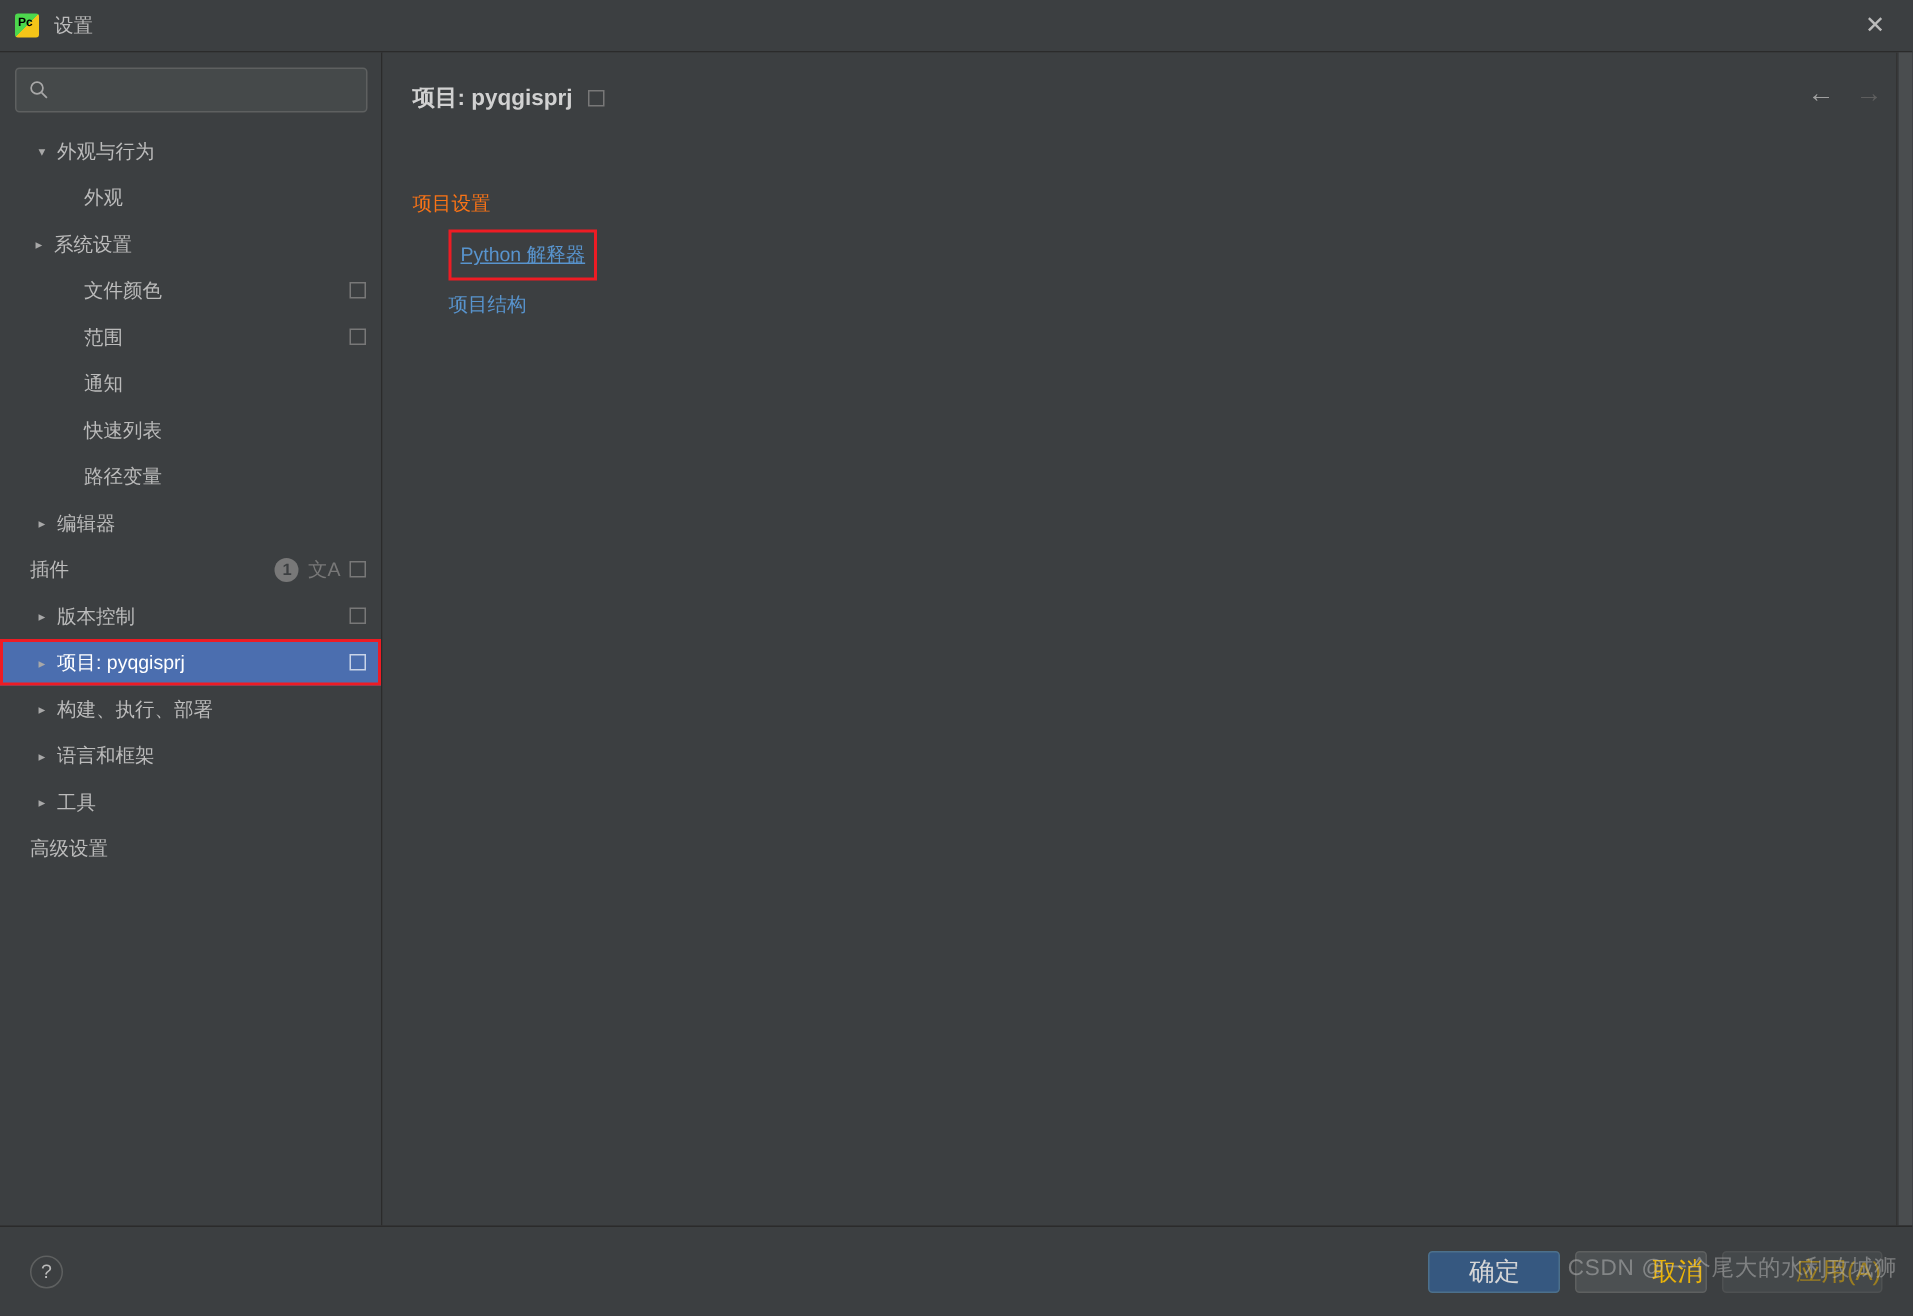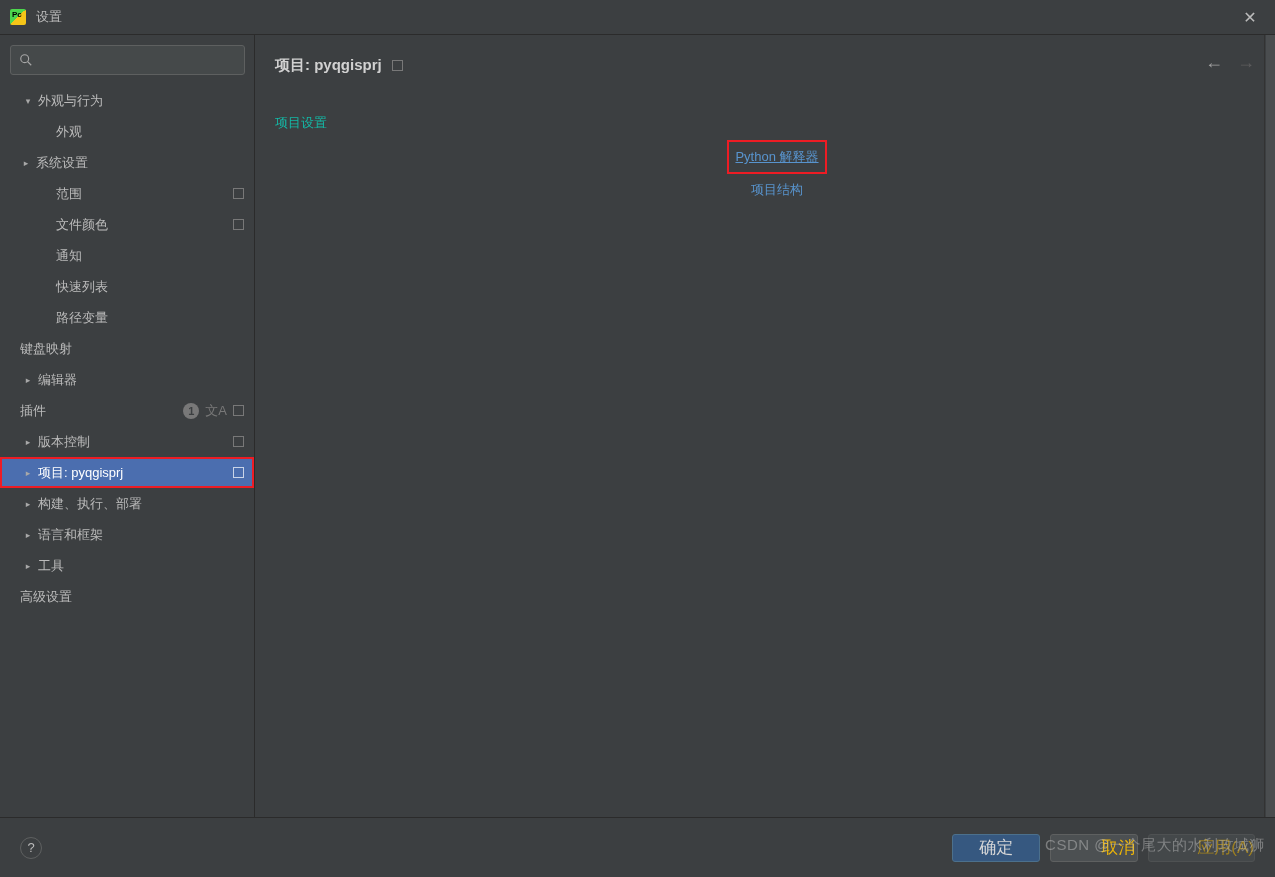--- a/index.html
+++ b/index.html
@@ -153,25 +153,25 @@
       top: 17px;
       right: 20px;
       display: flex;
       gap: 14px;
     }
     .nav-arrows span { color: #a0a0a0; font-size: 18px; cursor: pointer; }
     .nav-arrows .disabled { color: #5e5e5e; cursor: default; }
 
     .section-title {
       font-size: 13px;
-      color: #14b8a6;
-      margin-top: 19px;
+      color: #f97316;
+      margin-top: 32px;
       margin-bottom: 8px;
     }
-    .link-list { padding-left: 24px; text-align: center; }
+    .link-list { padding-left: 24px; }
     .link-item {
       font-size: 13px;
       color: #5894ce;
       line-height: 28px;
       cursor: pointer;
     }
     .link-item.highlighted {
       text-decoration: underline;
       display: inline-block;
       padding: 0 2px;
@@ -282,45 +282,41 @@
         <div class="tree-item depth-2">
           <span class="tree-label">外观</span>
           <span class="ind-slot"></span>
         </div>
         <div class="tree-item depth-1">
           <span class="arrow">▸</span>
           <span class="tree-label">系统设置</span>
           <span class="ind-slot"></span>
         </div>
         <div class="tree-item depth-2">
+          <span class="tree-label">文件颜色</span>
+          <span class="ind-slot">
+            <span class="ind-square"></span>
+          </span>
+        </div>
+        <div class="tree-item depth-2">
           <span class="tree-label">范围</span>
           <span class="ind-slot">
             <span class="ind-square"></span>
           </span>
         </div>
         <div class="tree-item depth-2">
-          <span class="tree-label">文件颜色</span>
-          <span class="ind-slot">
-            <span class="ind-square"></span>
-          </span>
-        </div>
-        <div class="tree-item depth-2">
           <span class="tree-label">通知</span>
           <span class="ind-slot"></span>
         </div>
         <div class="tree-item depth-2">
           <span class="tree-label">快速列表</span>
           <span class="ind-slot"></span>
         </div>
         <div class="tree-item depth-2">
           <span class="tree-label">路径变量</span>
-          <span class="ind-slot"></span>
-        </div>
-        <div class="tree-item depth-0">
-          <span class="tree-label">键盘映射</span>
           <span class="ind-slot"></span>
         </div>
         <div class="tree-item depth-0">
           <span class="arrow">▸</span>
           <span class="tree-label">编辑器</span>
           <span class="ind-slot"></span>
         </div>
         <div class="tree-item depth-0">
           <span class="tree-label">插件</span>
           <span class="ind-slot">

